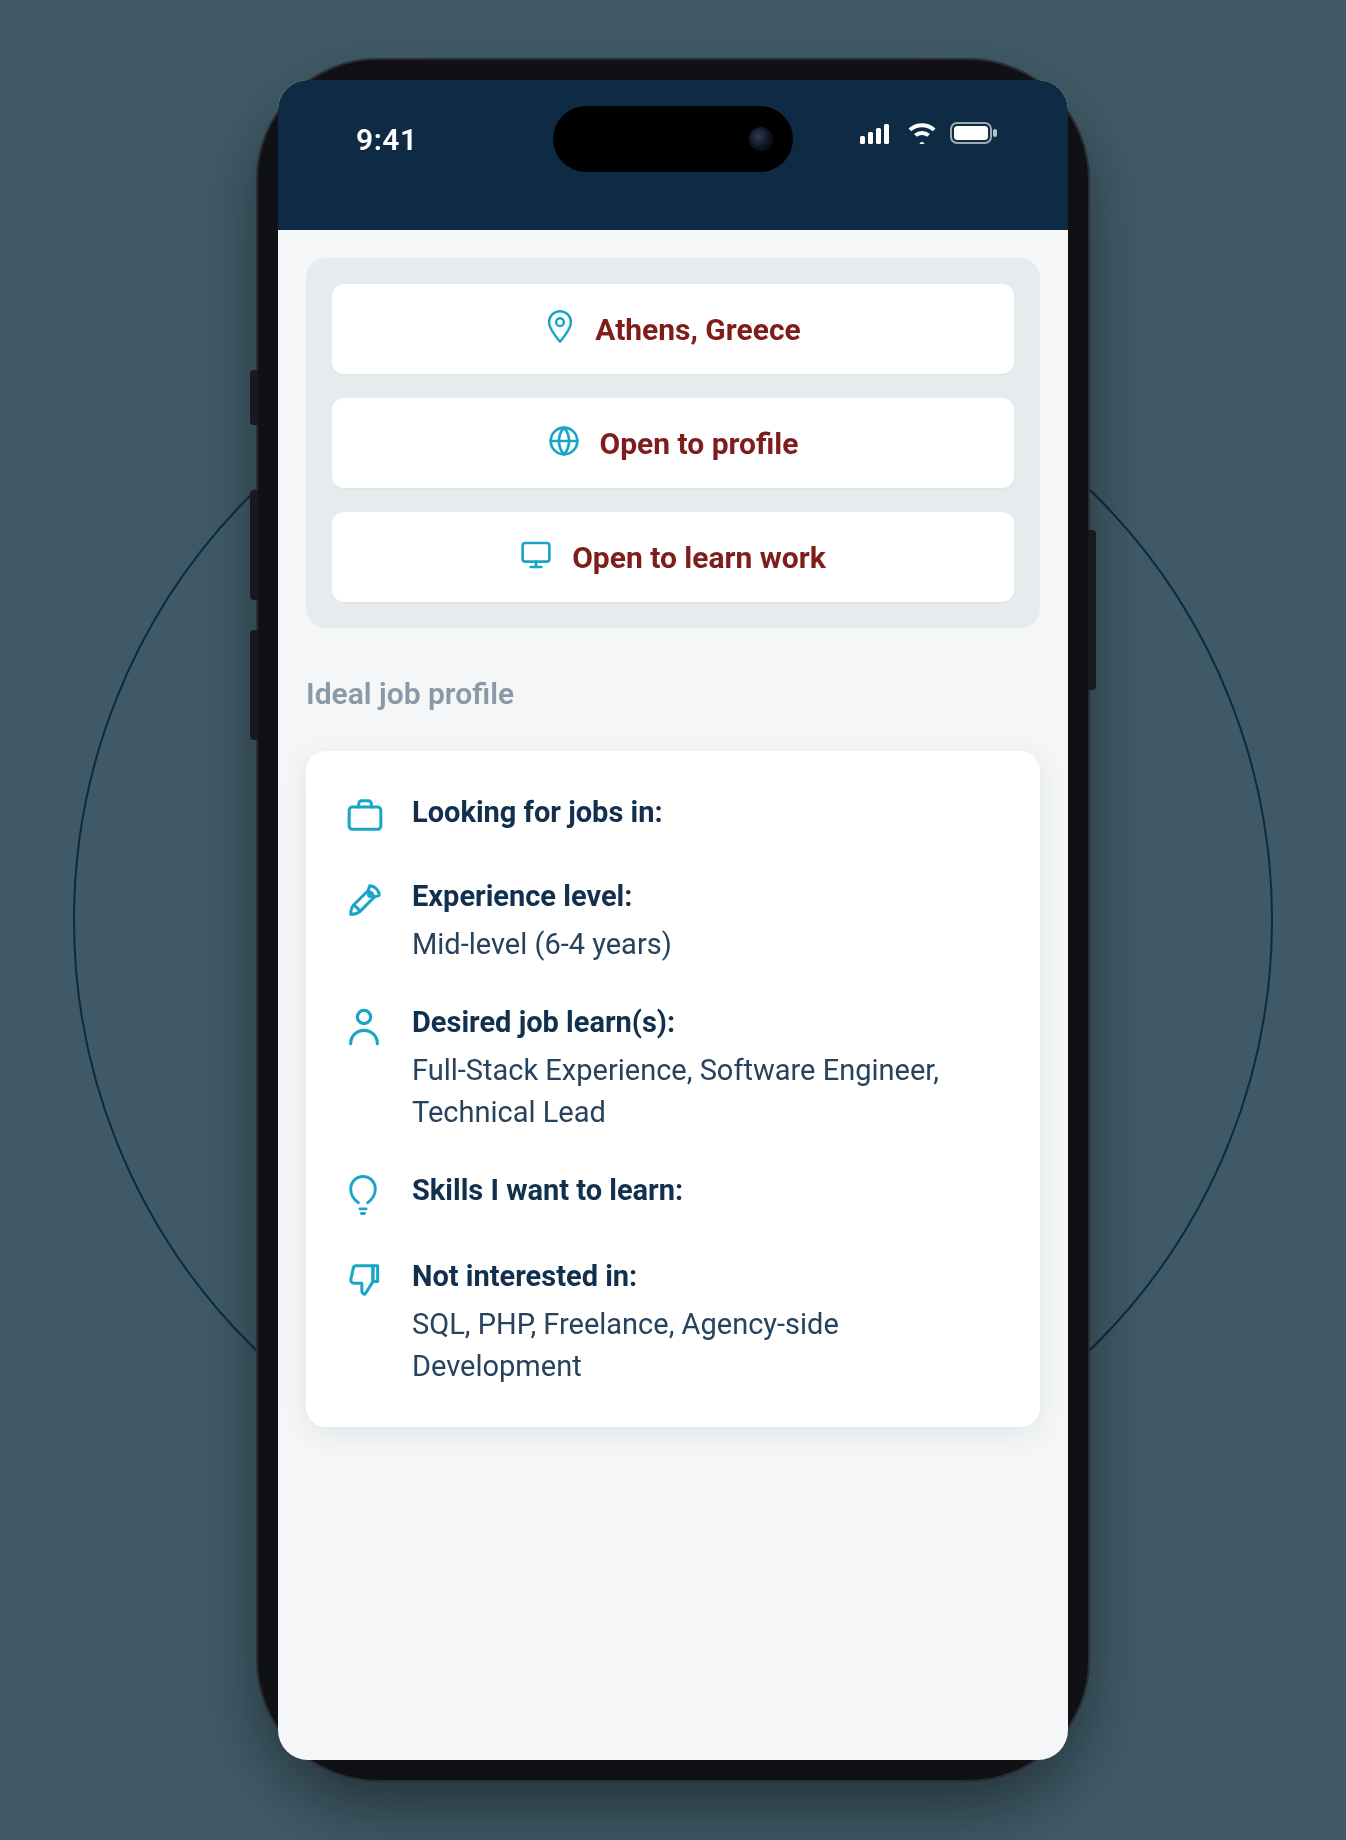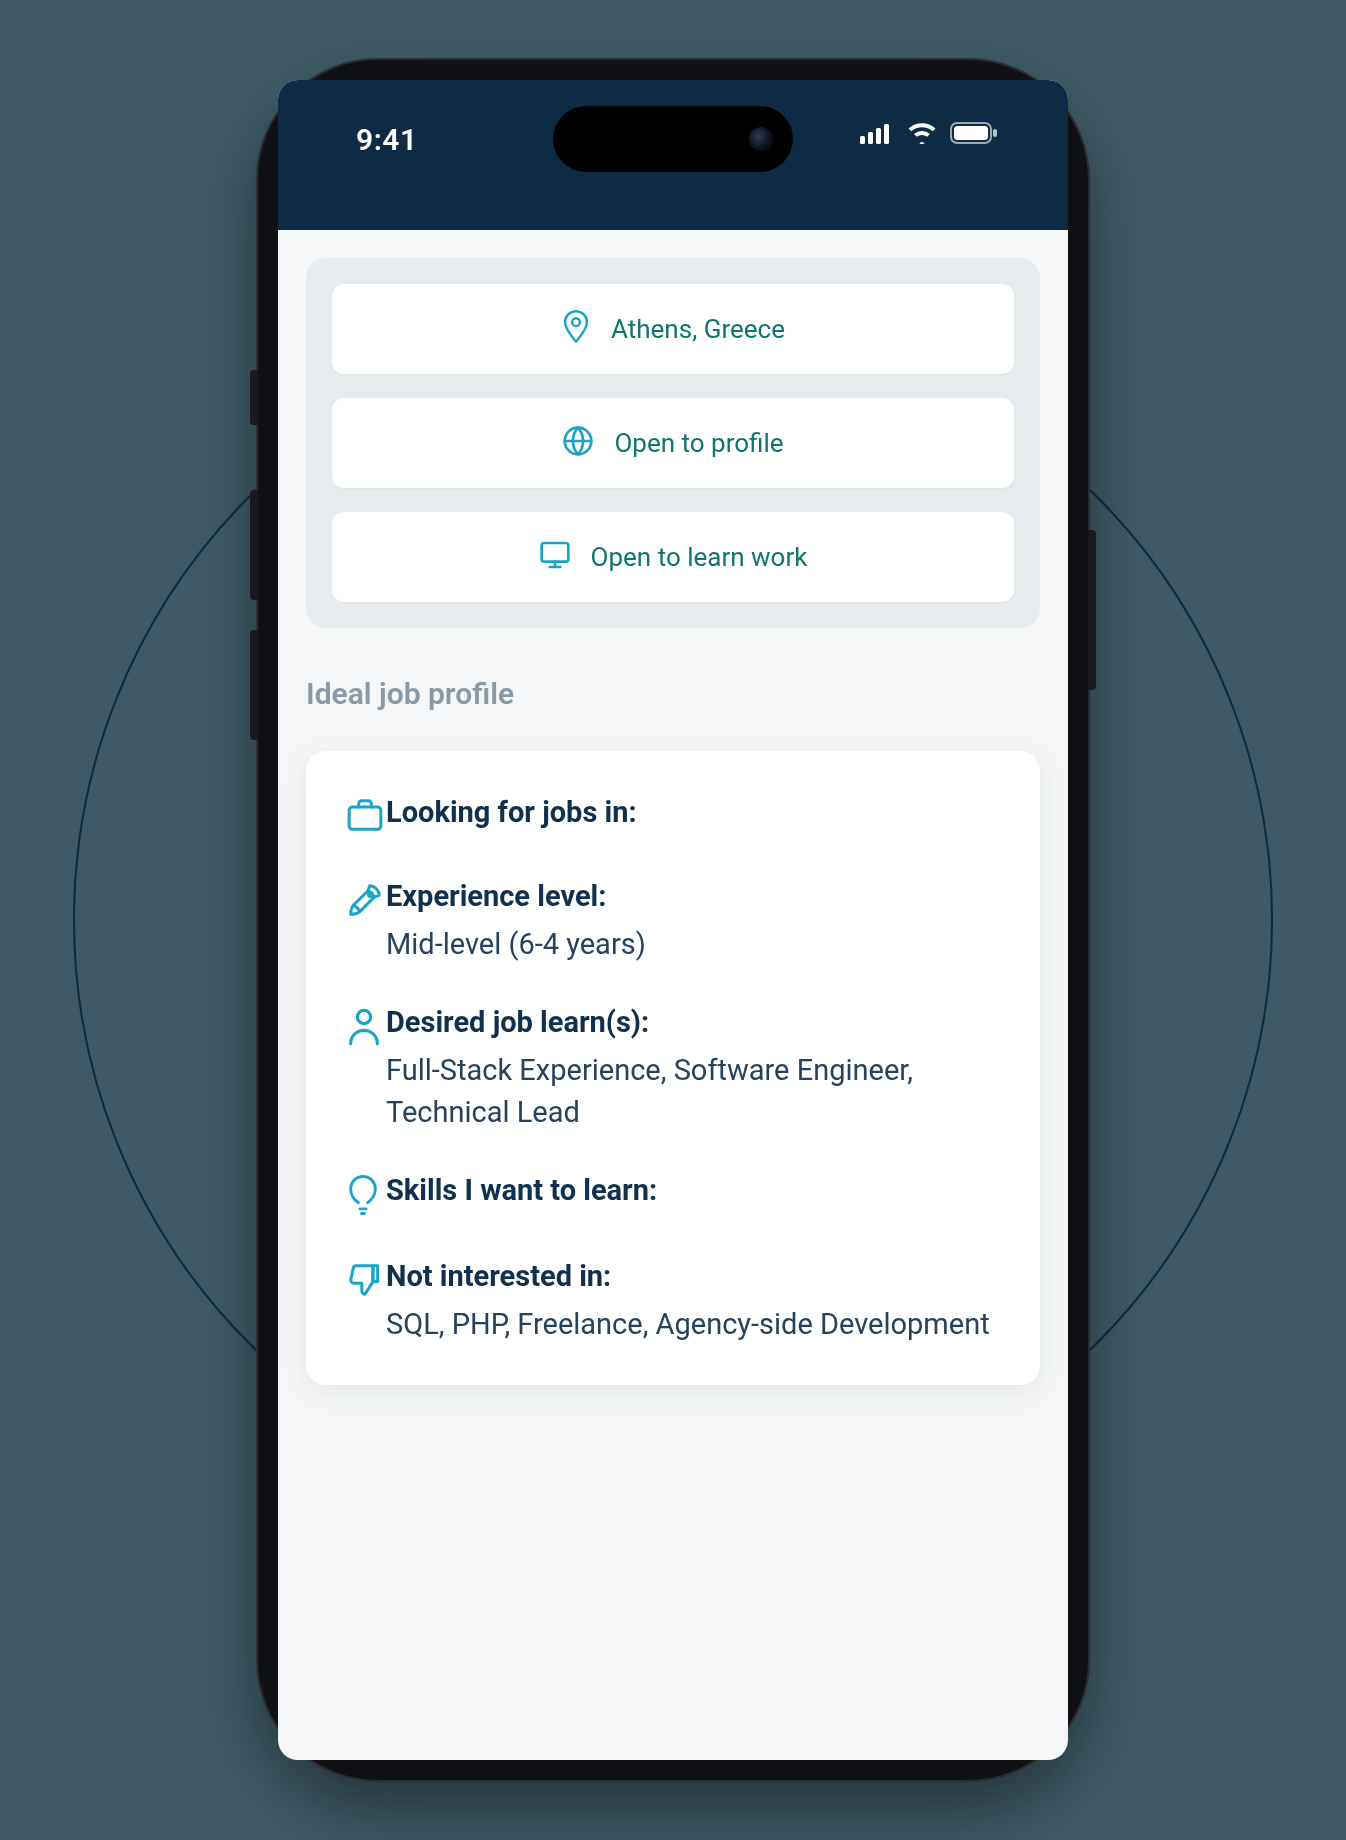--- a/index.html
+++ b/index.html
@@ -55,21 +55,21 @@
   }
   .side-btn.s1 { top: 310px; height: 55px; }
   .side-btn.s2 { top: 430px; height: 110px; }
   .side-btn.s3 { top: 570px; height: 110px; }
   .side-btn.r1 { left: auto; right: -8px; top: 470px; height: 160px; border-radius: 0 4px 4px 0; }
 
   .screen {
     width: 100%;
     height: 100%;
     background: #f4f6f7;
-    border-radius: 20px;
+    border-radius: 30px;
     overflow: hidden;
     position: relative;
   }
 
   .island {
     position: absolute;
     top: 26px;
     left: 50%;
     transform: translateX(-50%);
     width: 240px;
@@ -126,23 +126,23 @@
     background: #fff;
     border-radius: 12px;
     height: 90px;
     display: flex;
     align-items: center;
     justify-content: center;
     gap: 20px;
     box-shadow: 0 1px 2px rgba(0,0,0,0.04);
   }
   .pref-pill .label {
-    font-size: 26px;
-    color: #0f766e;
-    font-weight: 400;
+    font-size: 30px;
+    color: #7f1d1d;
+    font-weight: 700;
   }
   .pref-pill .icon { color: #19a6c6; flex-shrink: 0; }
 
   .section-title {
     text-align: left;
     color: #8a99a8;
     font-size: 30px;
     font-weight: 600;
     margin: 48px 0 40px 0;
   }
@@ -151,20 +151,21 @@
     background: #fff;
     border-radius: 20px;
     padding: 44px 40px 40px 40px;
     box-shadow: 0 6px 30px rgba(15,42,69,0.08);
     display: flex;
     flex-direction: column;
     gap: 40px;
   }
   .job-row {
     display: flex;
+    gap: 26px;
     align-items: flex-start;
   }
   .job-row .icon {
     width: 40px;
     flex-shrink: 0;
     color: #19a6c6;
     margin-top: 2px;
   }
   .job-row .text-col { flex: 1; }
   .job-row .heading {

